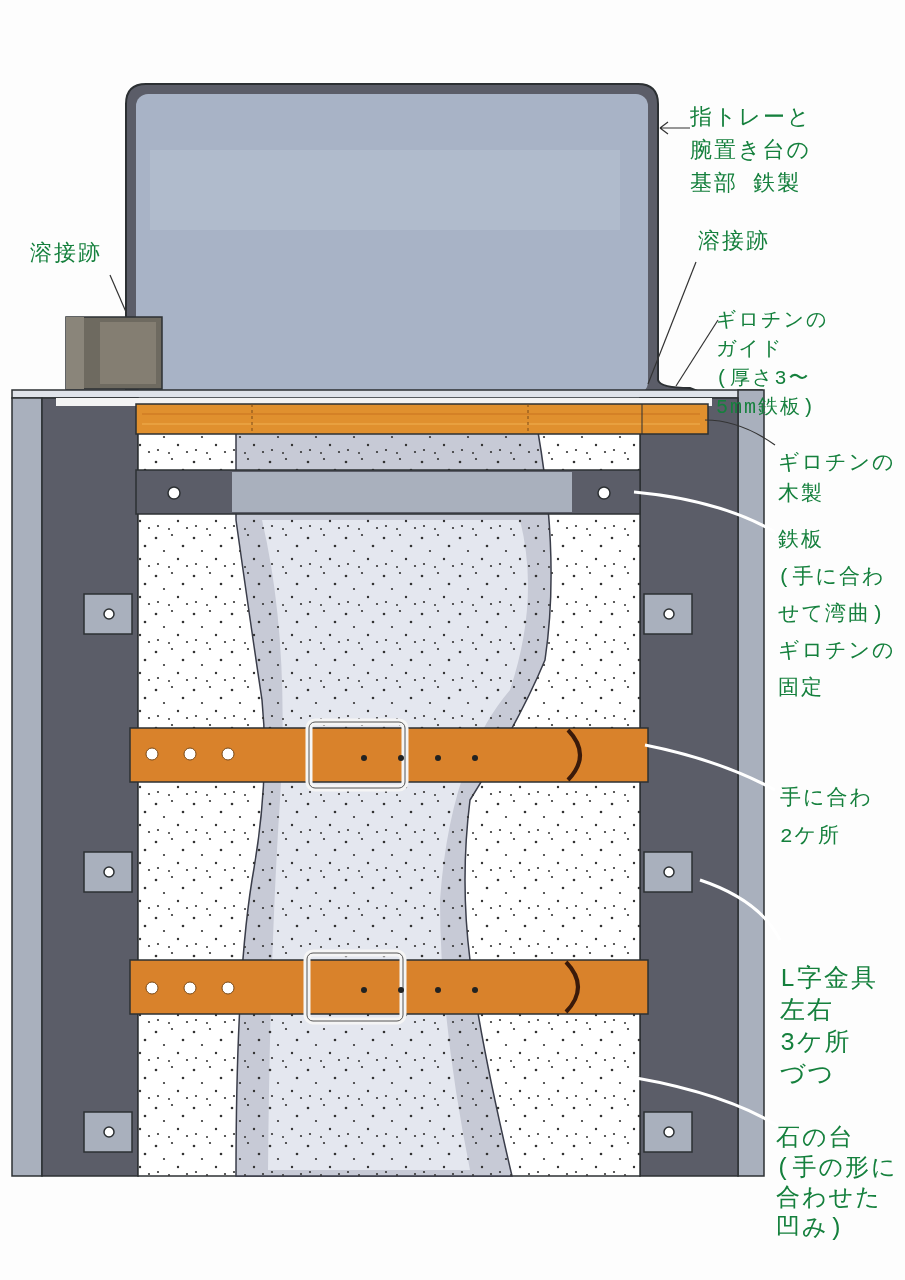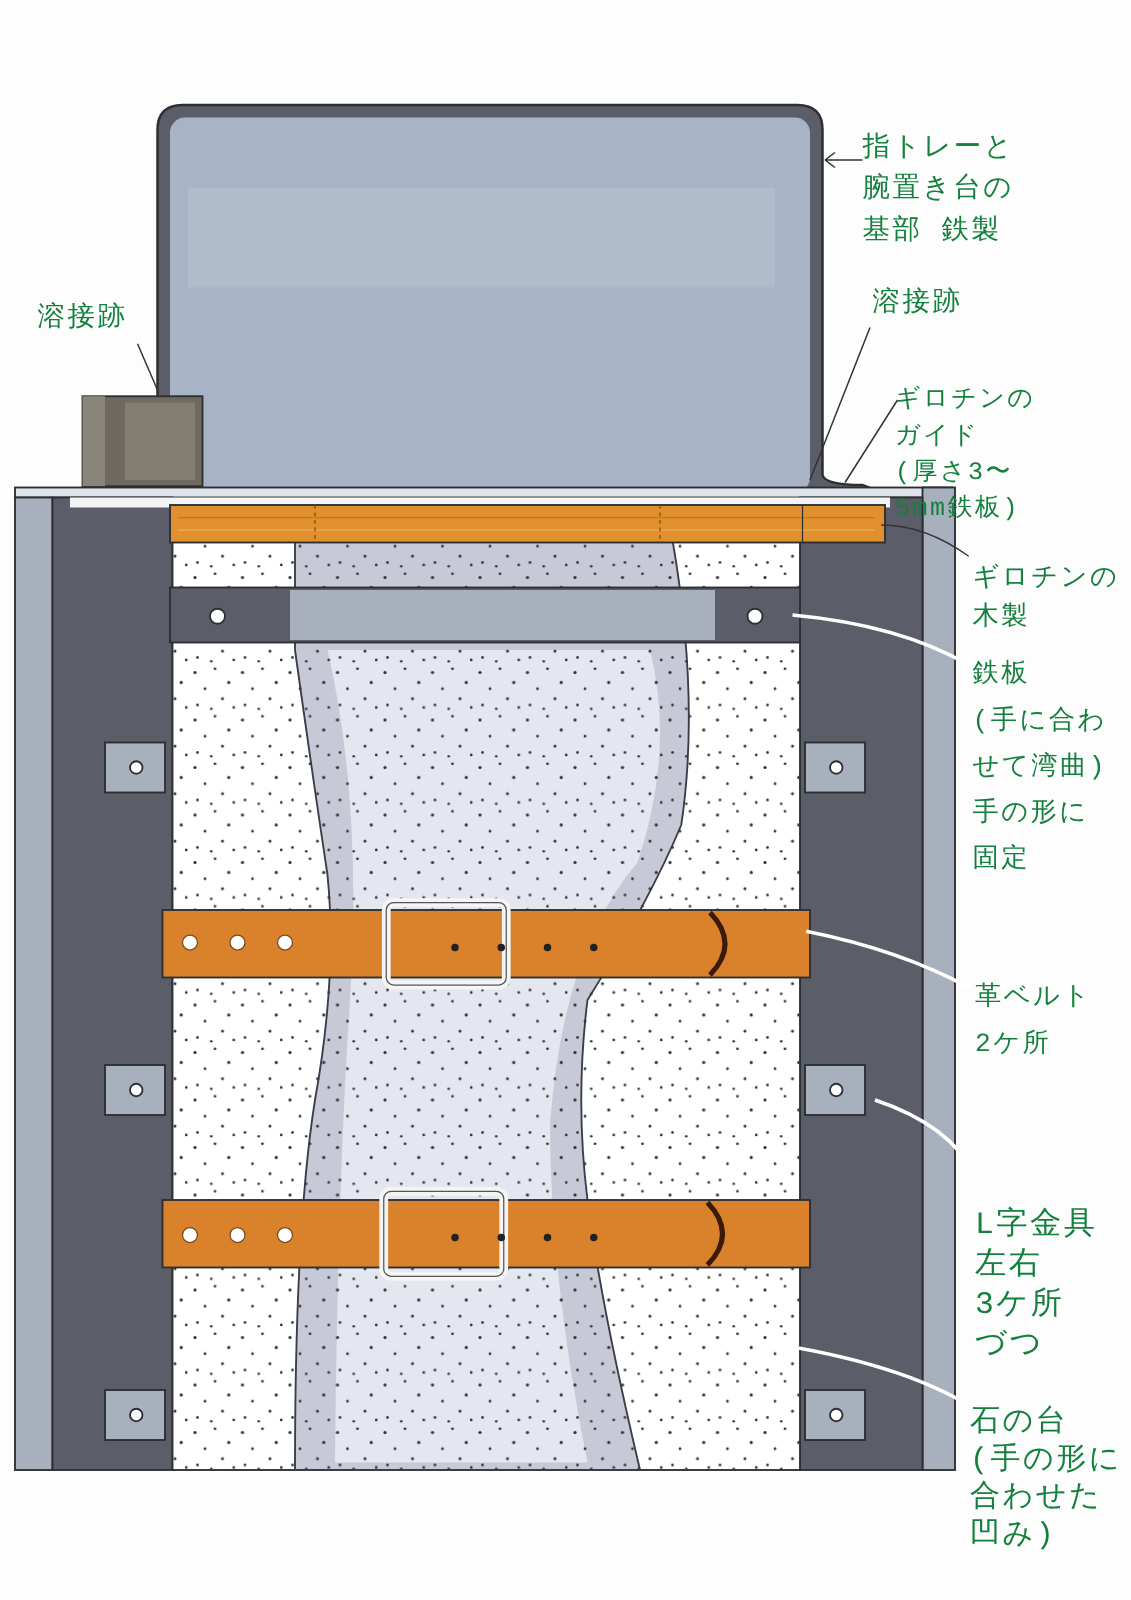--- a/index.html
+++ b/index.html
@@ -137,23 +137,23 @@
 <div class="label" style="left:698px;top:226px;">溶接跡</div>
 <div class="label" style="left:716px;top:262px;font-size:20px;line-height:29px;margin-top:44px;">ギロチンの
 ガイド
 (厚さ3〜
 5mm鉄板)</div>
 <div class="label" style="left:778px;top:448px;font-size:21px;line-height:31px;">ギロチンの
 木製</div>
 <div class="label" style="left:778px;top:522px;font-size:21px;line-height:37px;">鉄板
 (手に合わ
 せて湾曲)
-手の形に
+ギロチンの
 固定</div>
-<div class="label" style="left:780px;top:780px;font-size:21px;line-height:38px;">革ベルト
+<div class="label" style="left:780px;top:780px;font-size:21px;line-height:38px;">手に合わ
 2ケ所</div>
 <div class="label" style="left:780px;top:964px;font-size:25px;line-height:32px;">L字金具
 左右
 3ケ所
 づつ</div>
 <div class="label" style="left:776px;top:1124px;font-size:24px;line-height:30px;">石の台
 (手の形に
 合わせた
 凹み)</div>
 

